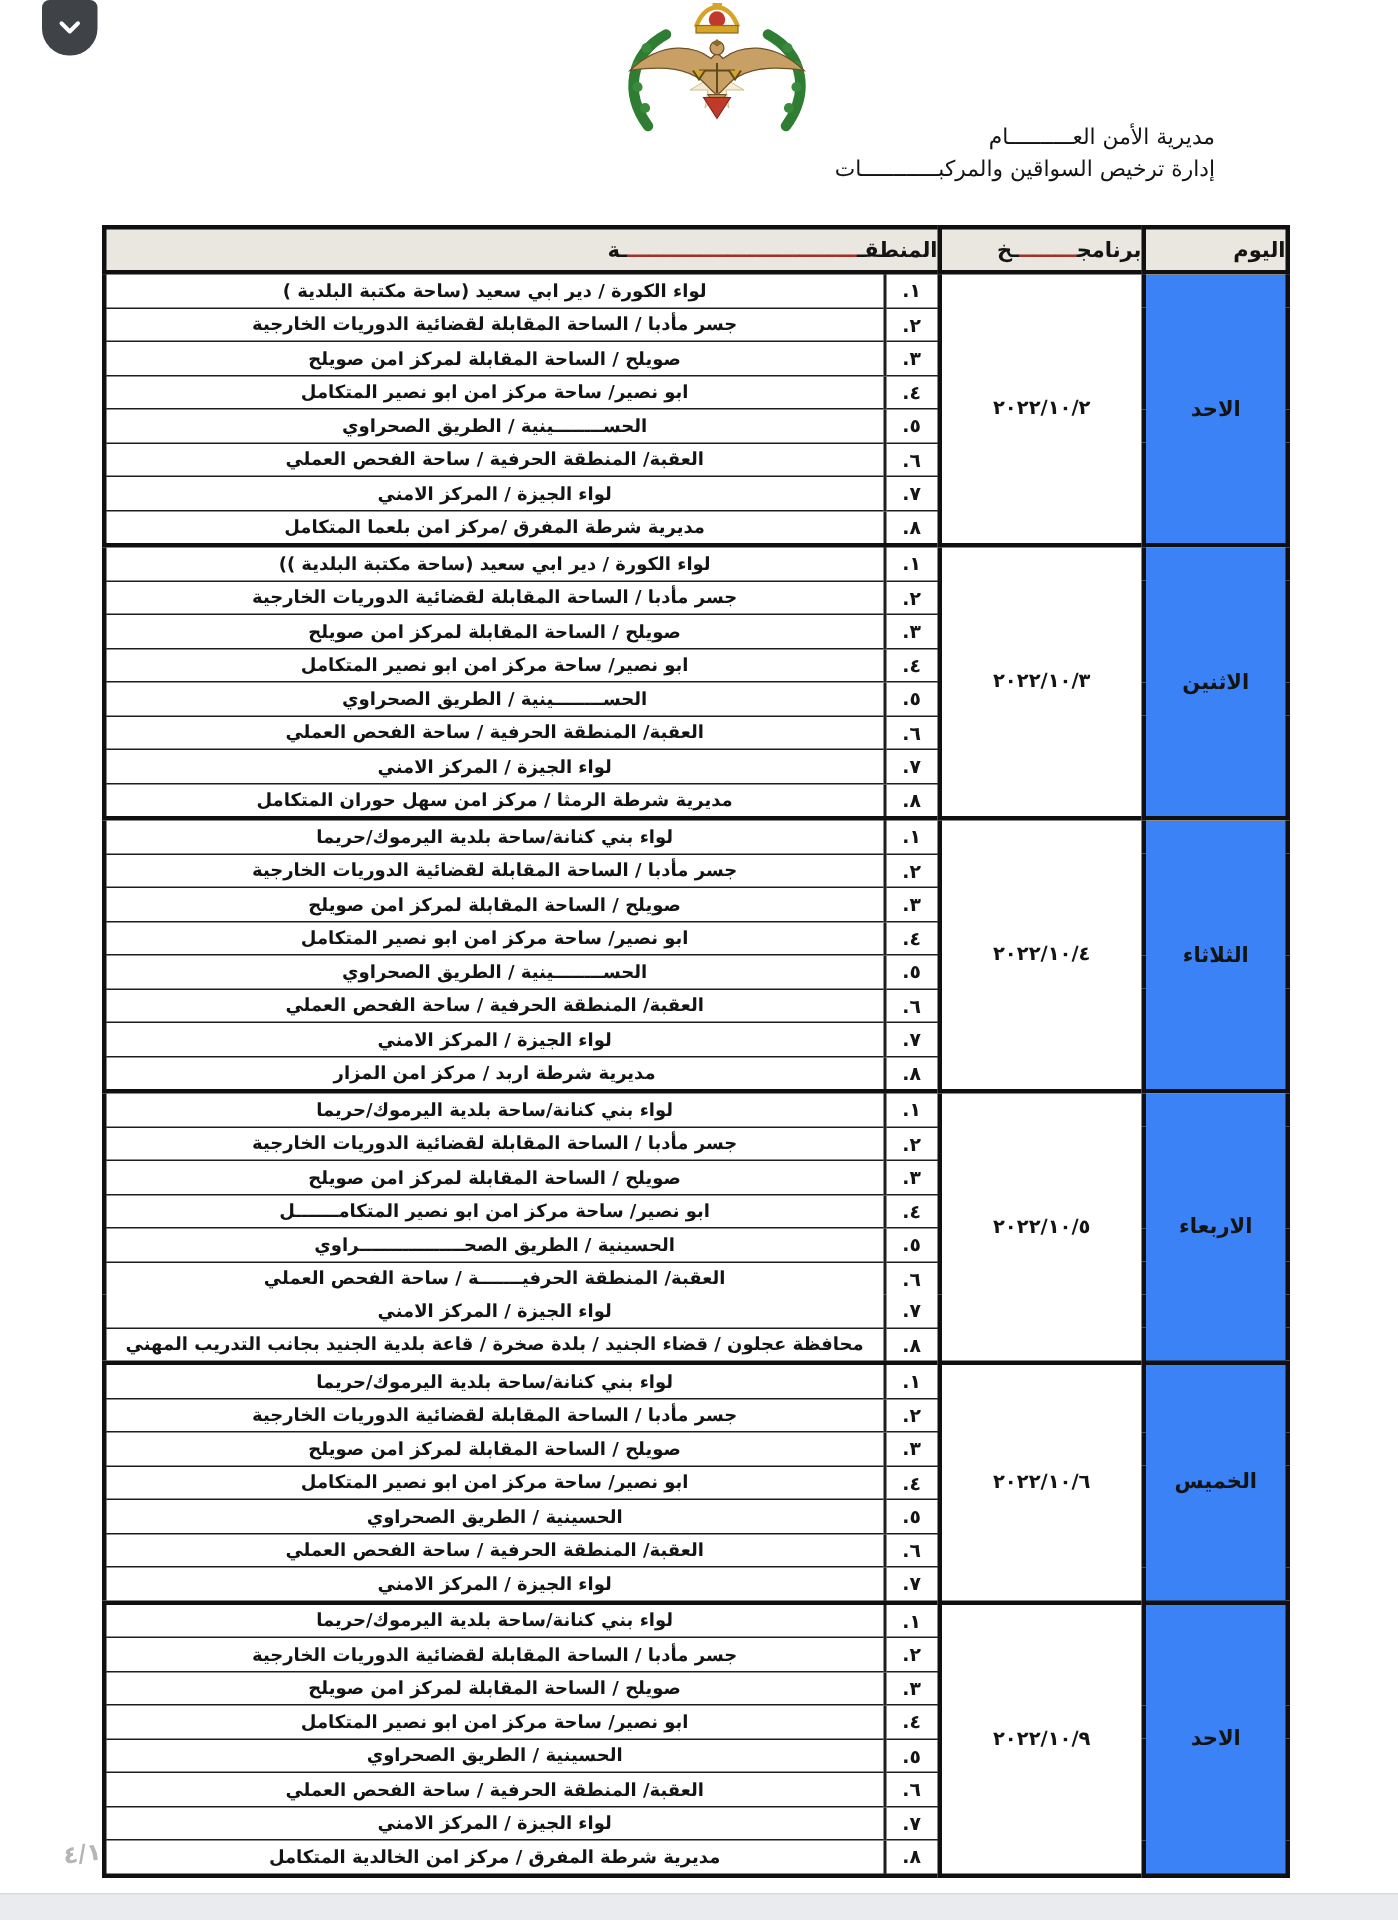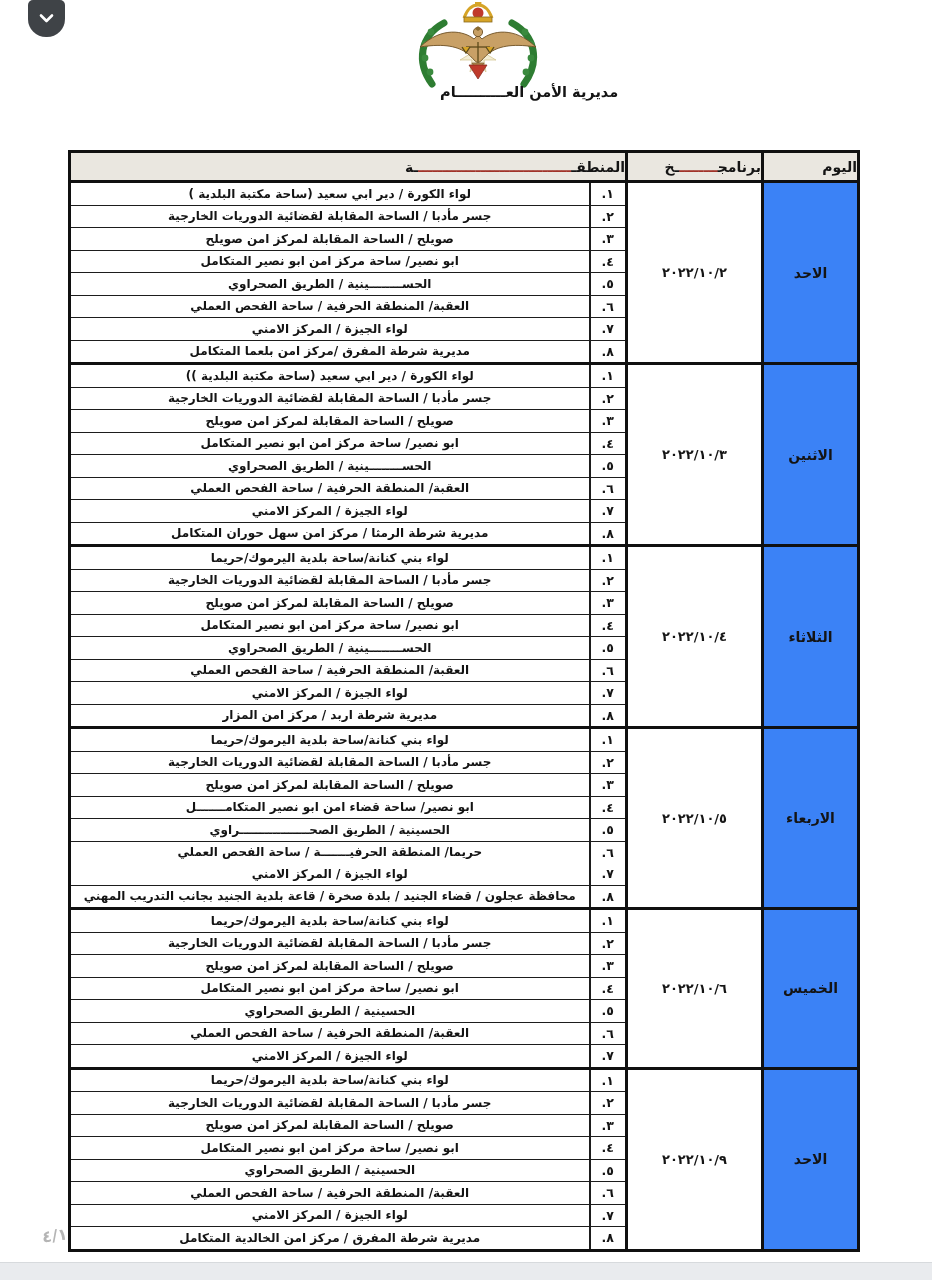--- a/index.html
+++ b/index.html
@@ -16,22 +16,22 @@
     position:absolute;left:28px;top:0;width:37px;height:37px;
     background:#3f4347;border-radius:5px 5px 18px 18px;
     display:flex;align-items:center;justify-content:center;cursor:pointer;
   }
 
   
   .emblem{position:absolute;left:410px;top:2px;width:136px;height:92px;}
 
   
   .header-text{
-    position:absolute;left:440px;top:82px;width:380px;
-    direction:rtl;text-align:left;font-weight:bold;
+    position:absolute;left:430px;top:82px;width:380px;
+    direction:rtl;text-align:right;font-weight:normal;
   }
   .header-text .h-line{font-size:14.5px;line-height:21px;white-space:nowrap;}
 
   
   table.schedule{
     position:absolute;left:68px;top:150px;width:792px;
     border-collapse:collapse;table-layout:fixed;direction:rtl;
     font-weight:bold;
   }
   table.schedule,table.schedule th{border:3px solid #101010;}
@@ -115,20 +115,21 @@
       <circle cx="68" cy="11" r="5.5" fill="#c0392b"></circle>
       <path d="M54,16 C58,5 64,3 68,3 C72,3 78,5 82,16" fill="none" stroke="#d6a427" stroke-width="3"></path>
       <rect x="54" y="15" width="28" height="5" fill="#d6a427" stroke="#8a6a1f" stroke-width="0.8"></rect>
       <rect x="67" y="-2" width="2.4" height="6" fill="#d6a427"></rect>
       <rect x="65" y="0" width="6.4" height="2.2" fill="#d6a427"></rect>
     </g>
   </svg>
 
   <div class="header-text">
     <div class="h-line">مديرية الأمن العــــــــــام</div>
+    <div class="h-line">إدارة ترخيص السواقين والمركبــــــــــــات</div>
   </div>
 
   <table class="schedule" id="schedule-table">
     <colgroup>
       <col class="c-day">
         <col class="c-date">
         <col class="c-num">
         <col class="c-loc">
     </colgroup>
     <thead>
@@ -262,29 +263,29 @@
         <tr>
           <td class="num-cell">٢.</td>
           <td class="loc-cell">جسر مأدبا / الساحة المقابلة لقضائية الدوريات الخارجية</td>
         </tr>
         <tr>
           <td class="num-cell">٣.</td>
           <td class="loc-cell">صويلح / الساحة المقابلة لمركز امن صويلح</td>
         </tr>
         <tr>
           <td class="num-cell">٤.</td>
-          <td class="loc-cell">ابو نصير/ ساحة قضاء امن ابو نصير المتكامـــــــل</td>
+          <td class="loc-cell">ابو نصير/ ساحة مركز امن ابو نصير المتكامـــــــل</td>
         </tr>
         <tr>
           <td class="num-cell">٥.</td>
           <td class="loc-cell">الحسينية / الطريق الصحـــــــــــــــــراوي</td>
         </tr>
         <tr>
           <td class="num-cell">٦.</td>
-          <td class="loc-cell">حريما/ المنطقة الحرفيـــــــة / ساحة الفحص العملي</td>
+          <td class="loc-cell">العقبة/ المنطقة الحرفيـــــــة / ساحة الفحص العملي</td>
         </tr>
         <tr class="no-top">
           <td class="num-cell">٧.</td>
           <td class="loc-cell">لواء الجيزة / المركز الامني</td>
         </tr>
         <tr>
           <td class="num-cell">٨.</td>
           <td class="loc-cell">محافظة عجلون / قضاء الجنيد / بلدة صخرة / قاعة بلدية الجنيد بجانب التدريب المهني</td>
         </tr>
       </tbody>

